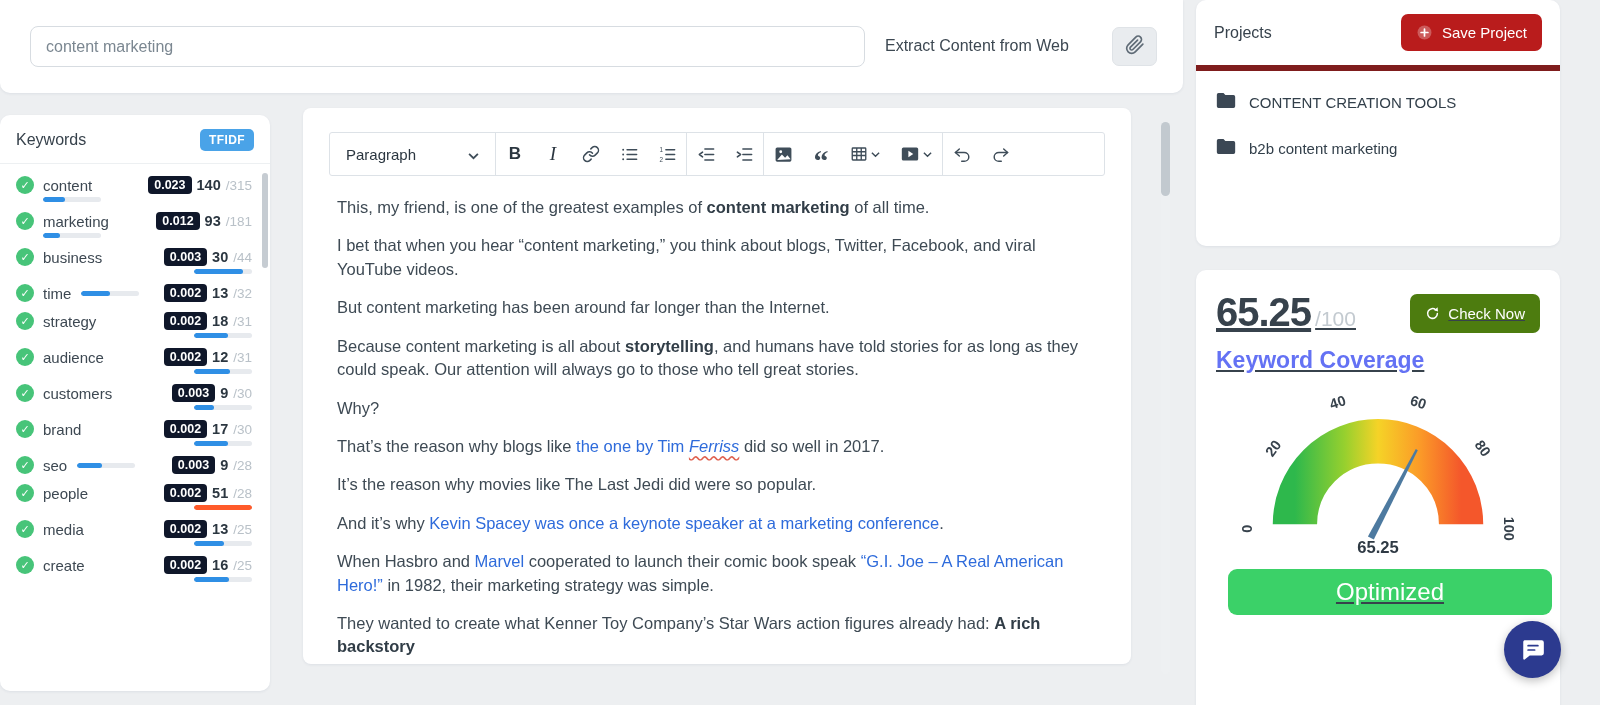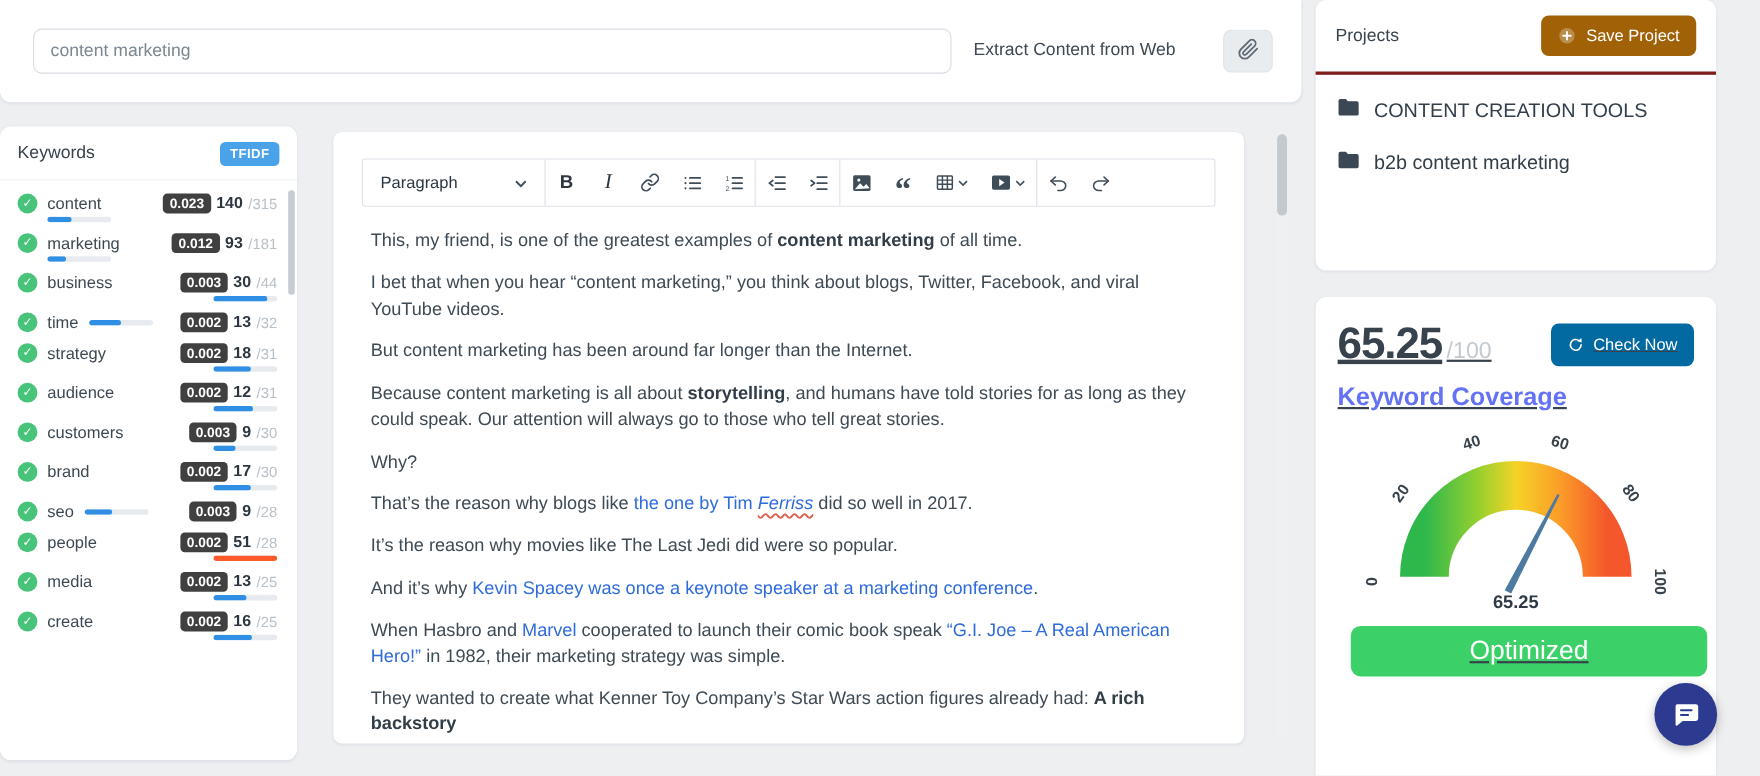--- a/index.html
+++ b/index.html
@@ -32,67 +32,67 @@
   .kw-card { position:absolute; left:0; top:115px; width:270px; height:576px; border-radius:10px; overflow:hidden; }
   .kw-header { display:flex; align-items:center; justify-content:space-between; padding:14px 16px 12px; border-bottom:1px solid #edf0f2; }
   .kw-title { font-size:16px; color:#37424c; }
   .tfidf-badge { background:#4aa3e8; color:#fff; font-size:12px; font-weight:bold; padding:4px 9px; border-radius:5px; letter-spacing:.4px; cursor:pointer; }
   .kw-list { padding:5px 18px 0 16px; }
   .kw-row { padding:7px 0 3px; }
   .kw-line { display:flex; align-items:center; }
   .kw-check { width:18px; height:18px; border-radius:50%; background:#47c479; color:#fff; font-size:11px; line-height:18px; text-align:center; flex:none; }
   .kw-term { margin-left:9px; font-size:15px; color:#3d4852; }
   .kw-right { margin-left:auto; display:flex; align-items:center; gap:5px; }
-  .kw-score { background:#404040; color:#fff; font-size:12.5px; font-weight:bold; padding:2px 6px; border-radius:4px; }
+  .kw-score { background:#0f172a; color:#fff; font-size:12.5px; font-weight:bold; padding:2px 6px; border-radius:4px; }
   .kw-count { font-size:14.5px; font-weight:bold; color:#2b3640; }
   .kw-total { font-size:13.5px; color:#b9c1c8; }
   .kw-barline { display:flex; margin-top:3px; }
   .kw-barline.left { justify-content:flex-start; padding-left:27px; }
   .kw-barline.right { justify-content:flex-end; }
   .kw-bar { width:58px; height:5px; border-radius:3px; background:#e7eaee; overflow:hidden; flex:none; }
   .kw-bar.inline { margin-left:10px; }
   .kw-fill { height:100%; border-radius:3px; }
   .kw-scrollbar { position:absolute; right:2px; top:58px; width:6px; height:505px; }
   .kw-scrollbar .thumb { width:6px; height:95px; background:#c6ccd2; border-radius:3px; }
 
   
-  .editor-card { position:absolute; left:303px; top:120px; width:828px; height:556px; border-radius:8px; overflow:hidden; }
+  .editor-card { position:absolute; left:303px; top:108px; width:828px; height:556px; border-radius:8px; overflow:hidden; }
   .toolbar { margin:24px 26px 0; height:44px; border:1px solid #dde2e7; border-radius:3px; display:flex; align-items:center; }
   .tb-block { height:100%; display:flex; align-items:center; justify-content:space-between; width:166px; padding:0 16px; border-right:1px solid #dde2e7; cursor:pointer; font-size:15px; color:#2b3640; flex:none; }
   .tb-btn { width:38px; height:100%; display:flex; align-items:center; justify-content:center; background:none; border:none; cursor:pointer; color:#3f4d59; padding:0; }
   .tb-btn svg { display:block; }
   .tb-bold { font-weight:800; font-size:17px; color:#2b3640; }
   .tb-italic { font-style:italic; font-family:"Liberation Serif", serif; font-size:19px; color:#2b3640; }
   .tb-quote { font-family:"Liberation Serif", serif; font-size:30px; font-weight:bold; color:#3f4d59; line-height:8px; margin-top:14px; }
   .tb-sep { width:1px; height:100%; background:#dde2e7; flex:none; }
   .tb-combo { display:flex; align-items:center; gap:3px; }
   .editor-content { padding:20px 34px 0; }
   .editor-content p { margin:0 0 15px; font-size:16.5px; line-height:1.42; color:#3e4a54; }
   .editor-content .b { font-weight:bold; color:#313d47; }
   .editor-content .lnk { color:#2e6bdb; cursor:pointer; }
   .editor-content .spell { text-decoration:underline wavy #e0614f; text-underline-offset:3px;font-style:italic; }
 
   .main-scrollbar { position:absolute; left:1161px; top:122px; width:9px; height:552px; background:#eef0f2; border-radius:5px; }
   .main-scrollbar .thumb { width:9px; height:74px; background:#c2c9cf; border-radius:5px; }
 
   
   .projects-card { position:absolute; left:1196px; top:0; width:364px; height:246px; border-radius:10px; }
-  .pr-header { display:flex; align-items:center; justify-content:space-between; padding:14px 18px; border-bottom:3px solid #7f1d1d; }
+  .pr-header { display:flex; align-items:center; justify-content:space-between; padding:14px 18px; border-bottom:6px solid #7f1d1d; }
   .pr-title { font-size:16px; color:#37424c; }
-  .save-btn { display:flex; align-items:center; gap:9px; background:#a16207; color:#fff; border:none; border-radius:7px; padding:10px 15px; font-size:15px; cursor:pointer; font-family:"Liberation Sans", sans-serif; }
+  .save-btn { display:flex; align-items:center; gap:9px; background:#b91c1c; color:#fff; border:none; border-radius:7px; padding:10px 15px; font-size:15px; cursor:pointer; font-family:"Liberation Sans", sans-serif; }
   .folder-list { padding:8px 0; }
-  .folder-row { display:flex; align-items:center; gap:13px; padding:13px 20px; font-size:18px; color:#323f4a; cursor:pointer; }
+  .folder-row { display:flex; align-items:center; gap:13px; padding:13px 20px; font-size:15px; color:#323f4a; cursor:pointer; }
 
   
   .score-card { position:absolute; left:1196px; top:270px; width:364px; height:475px; border-radius:10px;text-decoration:underline; }
   .sc-top { display:flex; align-items:flex-start; justify-content:space-between; padding:20px 20px 0; }
   .sc-left { display:flex; align-items:baseline; gap:4px; }
   .sc-score { font-size:40px; font-weight:bold; color:#37424c; letter-spacing:-1px; }
   .sc-denom { font-size:21px; color:#c3cad0; }
-  .check-btn { display:flex; align-items:center; gap:8px; background:#0369a1; color:#fff; border:none; border-radius:7px; padding:11px 15px; font-size:15px; cursor:pointer; margin-top:4px; font-family:"Liberation Sans", sans-serif; }
+  .check-btn { display:flex; align-items:center; gap:8px; background:#4d7c0f; color:#fff; border:none; border-radius:7px; padding:11px 15px; font-size:15px; cursor:pointer; margin-top:4px; font-family:"Liberation Sans", sans-serif; }
   .sc-heading { padding:12px 20px 0; font-size:23px; font-weight:bold; color:#6472f4; }
   .gauge-wrap { display:flex; justify-content:center; margin-top:4px; }
   .gl { font-size:13px; fill:#37424c; text-anchor:middle; font-weight:600; }
   .gv { font-size:15px; font-weight:bold; fill:#2f3a44; text-anchor:middle; }
   .optimized-btn { display:block; margin:8px 32px 0; width:324px; height:46px; background:#3bd168; border:none; border-radius:9px; color:#fff; font-size:24px; cursor:pointer; font-family:"Liberation Sans", sans-serif; }
 
   .chat-bubble { position:absolute; left:1504px; top:621px; width:57px; height:57px; border-radius:50%; background:#2c3a8f; border:none; cursor:pointer; display:flex; align-items:center; justify-content:center; box-shadow:0 3px 10px rgba(0,0,0,.25); }
 </style>
 </head>
 <body>

